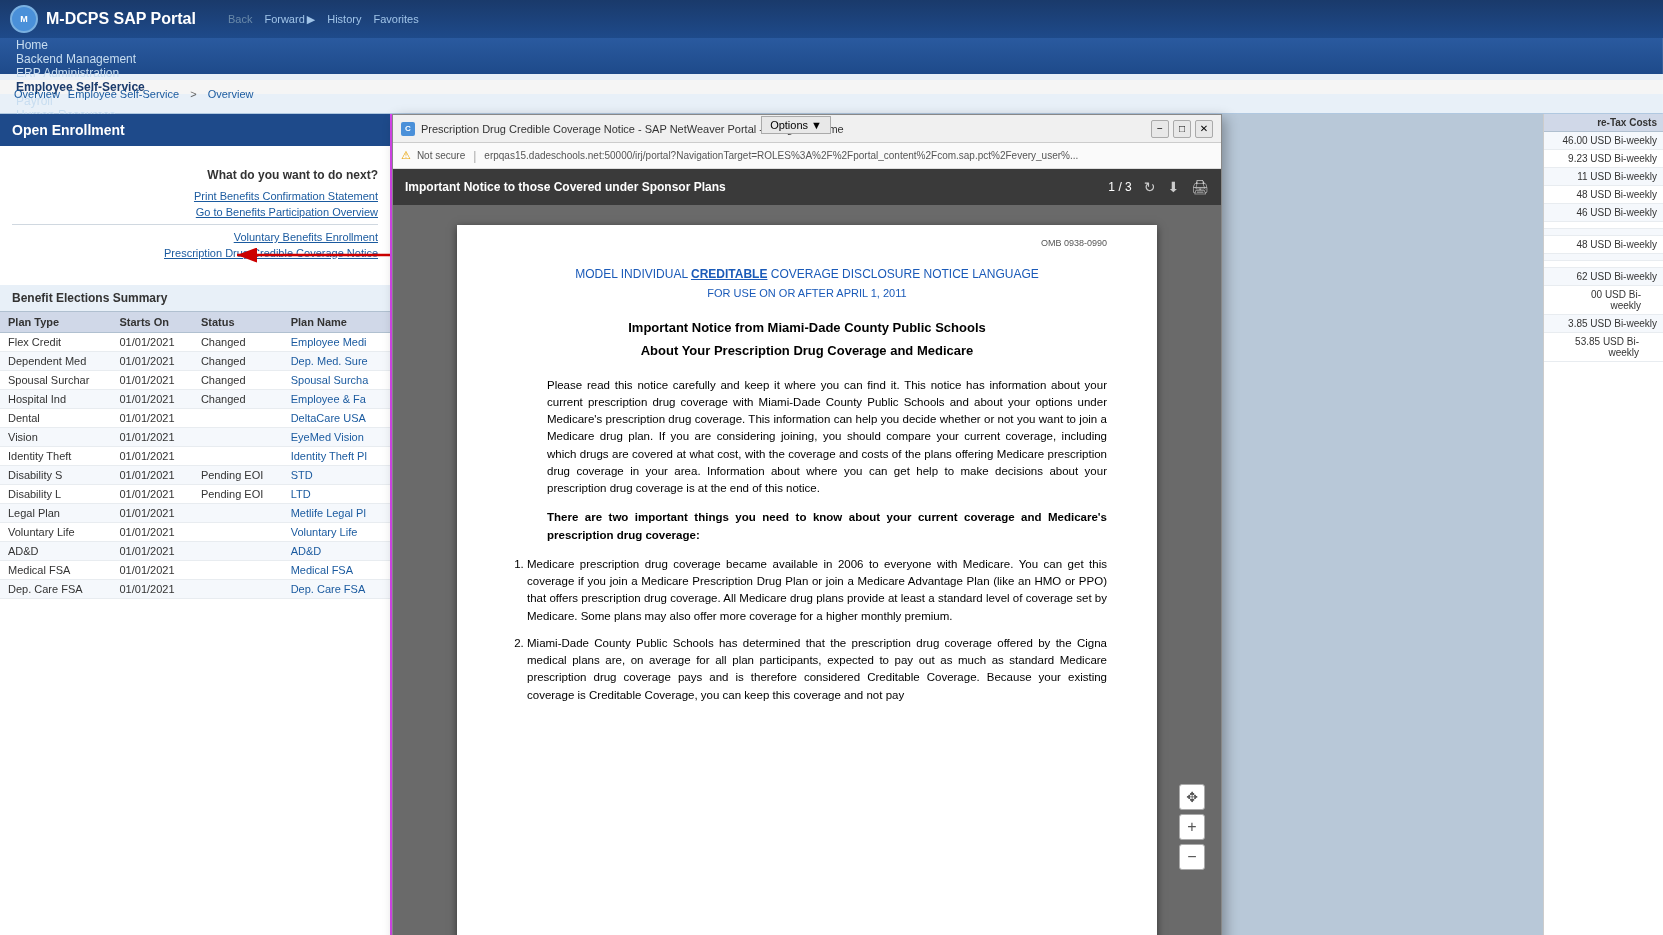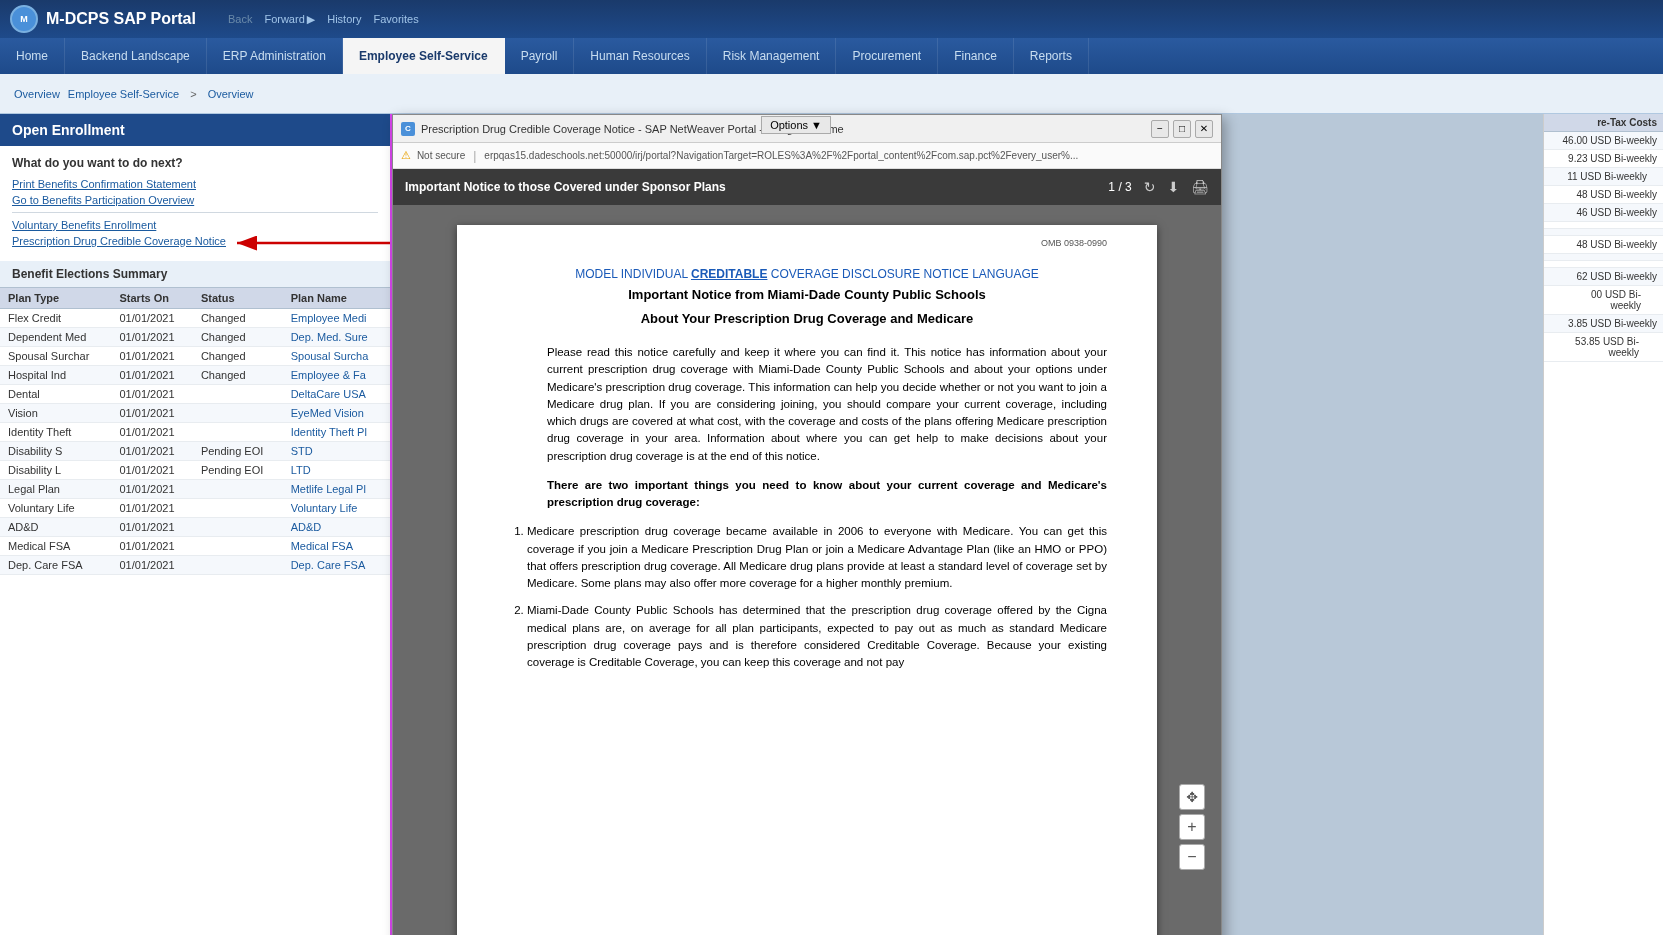--- a/index.html
+++ b/index.html
@@ -37,20 +37,21 @@
       color: #a0c4e8; font-size: 11px; cursor: pointer; display: flex; align-items: center; gap: 2px;
     }
     .nav-action.disabled { color: #6a8aaa; }
 
     
     .main-nav {
       background: linear-gradient(180deg, #2a5a9f 0%, #1e4a8a 100%);
       height: 36px;
       display: flex;
       align-items: stretch;
+      flex-direction: column;
     }
     .main-nav-item {
       padding: 0 16px;
       display: flex; align-items: center;
       color: #c8ddf0; font-size: 12px; cursor: pointer;
       border-right: 1px solid rgba(255,255,255,0.1);
     }
     .main-nav-item.active {
       background: #f5f5f5;
       color: #1a3a6b;
@@ -87,21 +88,22 @@
       flex-shrink: 0;
     }
     .left-panel-header {
       background: #1e4a8a;
       color: white;
       padding: 8px 12px;
       font-size: 14px;
       font-weight: bold;
     }
     .left-panel-section {
-      padding: 10px 12px;
+      padding: 22px 12px;
+      text-align: right;
     }
     .section-question {
       font-weight: bold; font-size: 12px; color: #333; margin-bottom: 8px;
     }
     .section-link {
       display: block; color: #1a5a9f; font-size: 11px; margin-bottom: 4px; cursor: pointer; text-decoration: underline;
     }
     .divider { height: 1px; background: #d0d8e0; margin: 6px 0; }
 
     
@@ -277,21 +279,21 @@
     <span class="nav-action">History</span>
     <span class="nav-action">Favorites</span>
   </div>
 </div>
 
 <div class="main-nav">
   <div class="main-nav-item">
       <span>Home</span>
     </div>
   <div class="main-nav-item">
-      <span>Backend Landscape</span>
+      <span>Backend Management</span>
     </div>
   <div class="main-nav-item">
       <span>ERP Administration</span>
     </div>
   <div class="main-nav-item active">
       <span>Employee Self-Service</span>
     </div>
   <div class="main-nav-item">
       <span>Payroll</span>
     </div>
@@ -485,20 +487,21 @@
             <span class="pdf-icon-btn">⬇</span>
             <span class="pdf-icon-btn">🖨</span>
           </div>
         </div>
         <div class="pdf-content">
           <div class="pdf-page">
             <div style="text-align:center; color:#1a5ab8; font-size:12px; margin-bottom:2px;">
               <span>MODEL INDIVIDUAL </span><span style="font-weight:bold; text-decoration:underline;">CREDITABLE</span><span> COVERAGE DISCLOSURE NOTICE LANGUAGE</span>
               <span class="pdf-omb">OMB 0938-0990</span>
             </div>
+            <div style="text-align:center; color:#1a5ab8; font-size:11px; margin-bottom:16px; clear:both;">FOR USE ON OR AFTER APRIL 1, 2011</div>
             <div style="text-align:center; font-weight:bold; font-size:13px; margin-bottom:4px;">Important Notice from Miami-Dade County Public Schools</div>
             <div style="text-align:center; font-weight:bold; font-size:13px; margin-bottom:16px;">About Your Prescription Drug Coverage and Medicare</div>
             <p class="pdf-body-text">Please read this notice carefully and keep it where you can find it. This notice has information about your current prescription drug coverage with Miami-Dade County Public Schools and about your options under Medicare's prescription drug coverage.  This information can help you decide whether or not you want to join a Medicare drug plan.  If you are considering joining, you should compare your current coverage, including which drugs are covered at what cost, with the coverage and costs of the plans offering Medicare prescription drug coverage in your area.  Information about where you can get help to make decisions about your prescription drug coverage is at the end of this notice.</p>
             <p class="pdf-body-text"><strong>There are two important things you need to know about your current coverage and Medicare's prescription drug coverage:</strong></p>
             <ol class="pdf-list">
               <li>Medicare prescription drug coverage became available in 2006 to everyone with Medicare. You can get this coverage if you join a Medicare Prescription Drug Plan or join a Medicare Advantage Plan (like an HMO or PPO) that offers prescription drug coverage. All Medicare drug plans provide at least a standard level of coverage set by Medicare. Some plans may also offer more coverage for a higher monthly premium.</li>
               <li>Miami-Dade County Public Schools has determined that the prescription drug coverage offered by the Cigna medical plans are, on average for all plan participants, expected to pay out as much as standard Medicare prescription drug coverage pays and is therefore considered Creditable Coverage.  Because your existing coverage is Creditable Coverage, you can keep this coverage and not pay</li>
             </ol>
           </div>
 
@@ -509,21 +512,21 @@
           </div>
         </div>
       </div>
     </div>
 
     <div style="position:absolute; right:0; top:0; width:120px; background:white; border-left:1px solid #ccc; height:100%; overflow:hidden;">
       <div style="background:#d0d8e8; padding:3px 6px; font-weight:bold; font-size:10px; color:#333; text-align:right; border-bottom:1px solid #b0c0d0;">re-Tax Costs</div>
       <div id="cost-items-container">
           <div style="padding: 3px 6px; border-bottom: 1px solid rgb(232, 236, 240); color: rgb(51, 51, 51); font-size: 10px; text-align: right; background: rgb(245, 248, 252);">46.00 USD Bi-weekly</div>
           <div style="padding: 3px 6px; border-bottom: 1px solid rgb(232, 236, 240); color: rgb(51, 51, 51); font-size: 10px; text-align: right;">9.23 USD Bi-weekly</div>
-          <div style="padding: 3px 16px; border-bottom: 1px solid rgb(232, 236, 240); color: rgb(51, 51, 51); font-size: 10px; text-align: right; background: rgb(245, 248, 252);">11 USD Bi-weekly</div>
+          <div style="padding: 3px 6px; border-bottom: 1px solid rgb(232, 236, 240); color: rgb(51, 51, 51); font-size: 10px; text-align: right; background: rgb(245, 248, 252);">11 USD Bi-weekly</div>
           <div style="padding: 3px 6px; border-bottom: 1px solid rgb(232, 236, 240); color: rgb(51, 51, 51); font-size: 10px; text-align: right;">48 USD Bi-weekly</div>
           <div style="padding: 3px 6px; border-bottom: 1px solid rgb(232, 236, 240); color: rgb(51, 51, 51); font-size: 10px; text-align: right; background: rgb(245, 248, 252);">46 USD Bi-weekly</div>
           <div style="padding: 3px 6px; border-bottom: 1px solid rgb(232, 236, 240); color: rgb(51, 51, 51); font-size: 10px; text-align: right;"></div>
           <div style="padding: 3px 6px; border-bottom: 1px solid rgb(232, 236, 240); color: rgb(51, 51, 51); font-size: 10px; text-align: right; background: rgb(245, 248, 252);"></div>
           <div style="padding: 3px 6px; border-bottom: 1px solid rgb(232, 236, 240); color: rgb(51, 51, 51); font-size: 10px; text-align: right;">48 USD Bi-weekly</div>
           <div style="padding: 3px 6px; border-bottom: 1px solid rgb(232, 236, 240); color: rgb(51, 51, 51); font-size: 10px; text-align: right; background: rgb(245, 248, 252);"></div>
           <div style="padding: 3px 6px; border-bottom: 1px solid rgb(232, 236, 240); color: rgb(51, 51, 51); font-size: 10px; text-align: right;"></div>
           <div style="padding: 3px 6px; border-bottom: 1px solid rgb(232, 236, 240); color: rgb(51, 51, 51); font-size: 10px; text-align: right; background: rgb(245, 248, 252);">62 USD Bi-weekly</div>
           <div style="padding: 3px 22px; border-bottom: 1px solid rgb(232, 236, 240); color: rgb(51, 51, 51); font-size: 10px; text-align: right;">00 USD Bi-weekly</div>
           <div style="padding: 3px 6px; border-bottom: 1px solid rgb(232, 236, 240); color: rgb(51, 51, 51); font-size: 10px; text-align: right; background: rgb(245, 248, 252);">3.85 USD Bi-weekly</div>

